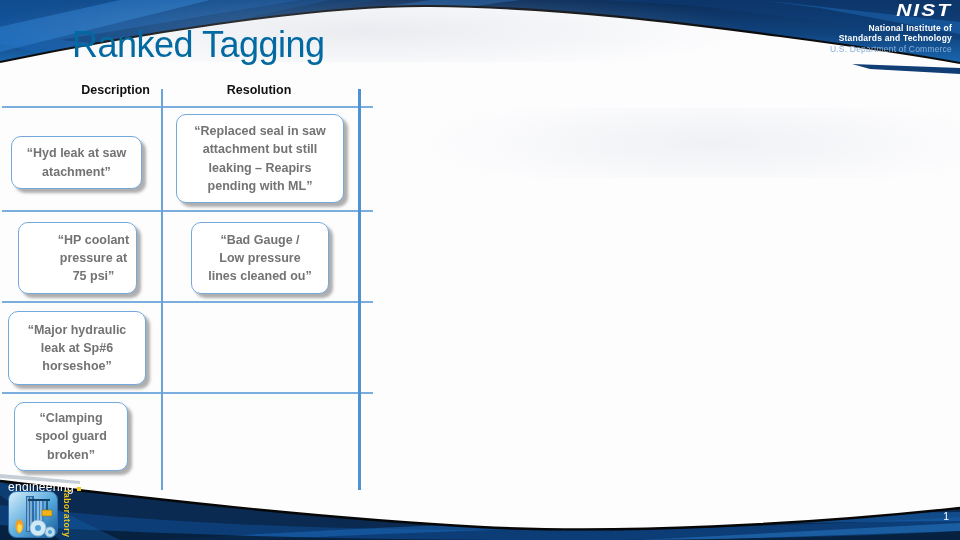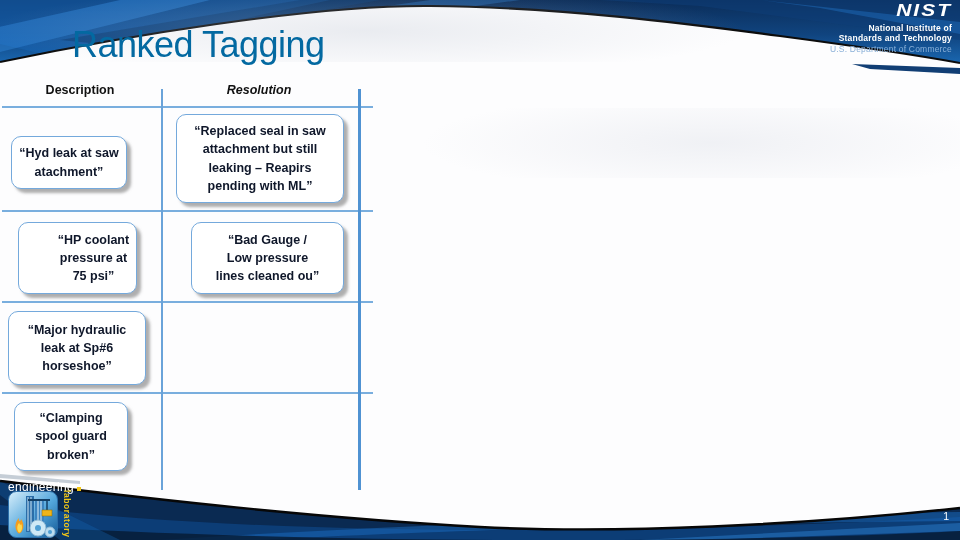--- a/index.html
+++ b/index.html
@@ -36,29 +36,29 @@
   
   .hline { position:absolute; left:2px; width:371px; height:2px; background:#79aede; }
   .vline { position:absolute; top:89px; height:401px; background:#6aa3d9; }
   .vline-mid { left:161px; width:2px; }
   .vline-right { left:358px; width:3px; background:#4f92d2; }
 
   .col-header {
     position:absolute; top:83px; font-size:12.5px; font-weight:bold; color:#111;
     text-align:center;
   }
-  .col-header.desc { left:10px; width:140px; }
-  .col-header.res  { left:178px; width:162px;font-style:italic; }
+  .col-header.desc { left:10px; width:140px;text-align:right; }
+  .col-header.res  { left:178px; width:162px; }
 
   .bubble {
     position:absolute; box-sizing:border-box;
     background:#fff; border:1.6px solid #74a9dc; border-radius:10px;
     box-shadow: 4px 4px 3px rgba(110,110,110,0.55);
     display:flex; align-items:center; justify-content:center;
-    text-align:center; font-size:12.5px; font-weight:bold; color:#0f172a;
+    text-align:center; font-size:12.5px; font-weight:bold; color:#737373;
     line-height:1.45; white-space:pre-line; padding:2px 4px;
   }
 
   
   .el-logo { position:absolute; left:4px; bottom:0; width:82px; height:62px; z-index:5; }
   .el-eng {
     position:absolute; left:4px; top:2px; color:#fff; font-size:12px; font-weight:normal;
     letter-spacing:0.3px; white-space:nowrap;
   }
   .el-eng .sq { display:inline-block; width:4px; height:4px; background:#f3c718; margin-left:3px; }
@@ -115,31 +115,31 @@
   <div class="hline" style="top:106px;"></div>
   <div class="hline" style="top:210px;"></div>
   <div class="hline" style="top:301px;"></div>
   <div class="hline" style="top:392px;"></div>
   <div class="vline vline-mid"></div>
   <div class="vline vline-right"></div>
 
   <div class="col-header desc">Description</div>
   <div class="col-header res">Resolution</div>
 
-  <div class="bubble" style="left:11px; top:136px; width:116px; height:53px;">“Hyd leak at saw
+  <div class="bubble" style="left:11px; top:136px; width:131px; height:53px;">“Hyd leak at saw
 atachment”</div>
   <div class="bubble" style="left:176px; top:114px; width:168px; height:89px;">“Replaced seal in saw
 attachment but still
 leaking – Reapirs
 pending with ML”</div>
 
   <div class="bubble" style="left:18px; top:222px; width:119px; height:72px;padding-left:36px;">“HP coolant
 pressure at
 75 psi”</div>
-  <div class="bubble" style="left:191px; top:222px; width:153px; height:72px;">“Bad Gauge /
+  <div class="bubble" style="left:191px; top:222px; width:138px; height:72px;">“Bad Gauge /
 Low pressure
 lines cleaned ou”</div>
 
   <div class="bubble" style="left:8px; top:311px; width:138px; height:74px;">“Major hydraulic
 leak at Sp#6
 horseshoe”</div>
 
   <div class="bubble" style="left:14px; top:402px; width:114px; height:69px;">“Clamping
 spool guard
 broken”</div>

